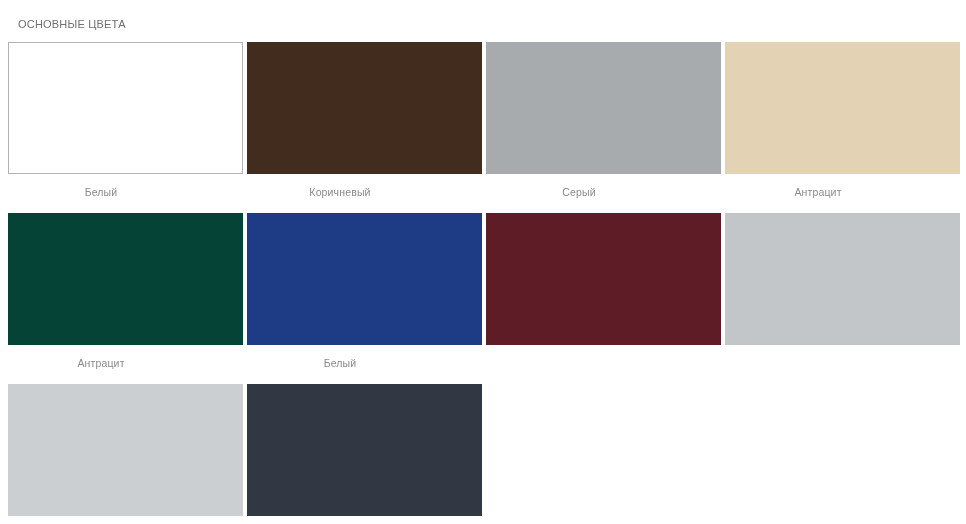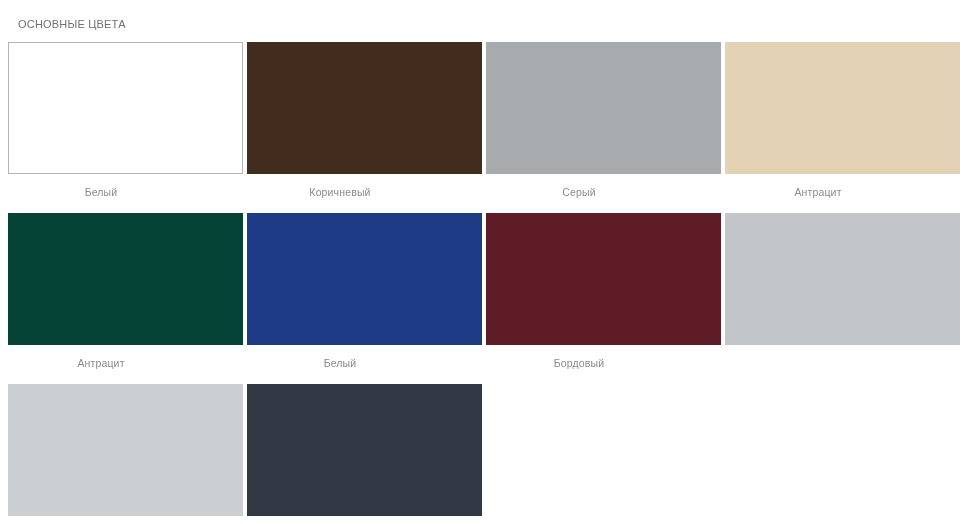--- a/index.html
+++ b/index.html
@@ -91,21 +91,20 @@
       <div class="swatch-cell">
         <div class="swatch-chip" style="background: rgb(5, 67, 54);"></div>
         <div class="swatch-label">Антрацит</div>
       </div>
       <div class="swatch-cell">
         <div class="swatch-chip" style="background: rgb(29, 60, 133);"></div>
         <div class="swatch-label">Белый</div>
       </div>
       <div class="swatch-cell">
         <div class="swatch-chip" style="background: rgb(93, 28, 38);"></div>
-        <div class="swatch-label">Бордовый</div>
       </div>
       <div class="swatch-cell">
         <div class="swatch-chip" style="background: rgb(195, 198, 200);"></div>
       </div>
       <div class="swatch-cell">
         <div class="swatch-chip" style="background: rgb(203, 207, 210);"></div>
         <div class="swatch-label">Оцинкованный</div>
       </div>
       <div class="swatch-cell">
         <div class="swatch-chip" style="background: rgb(50, 56, 67);"></div>

